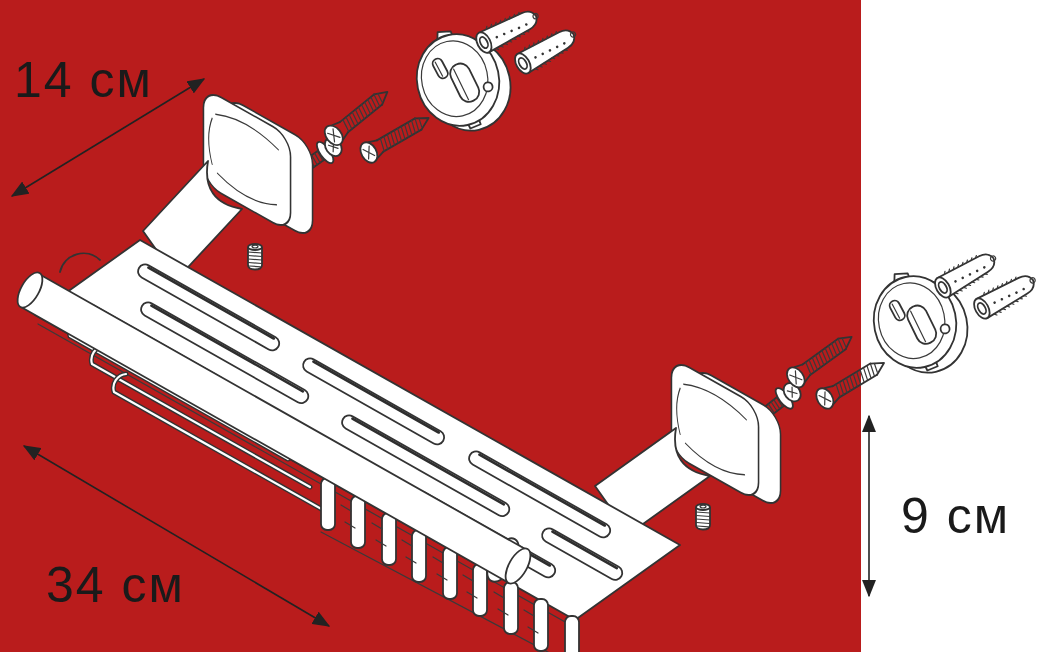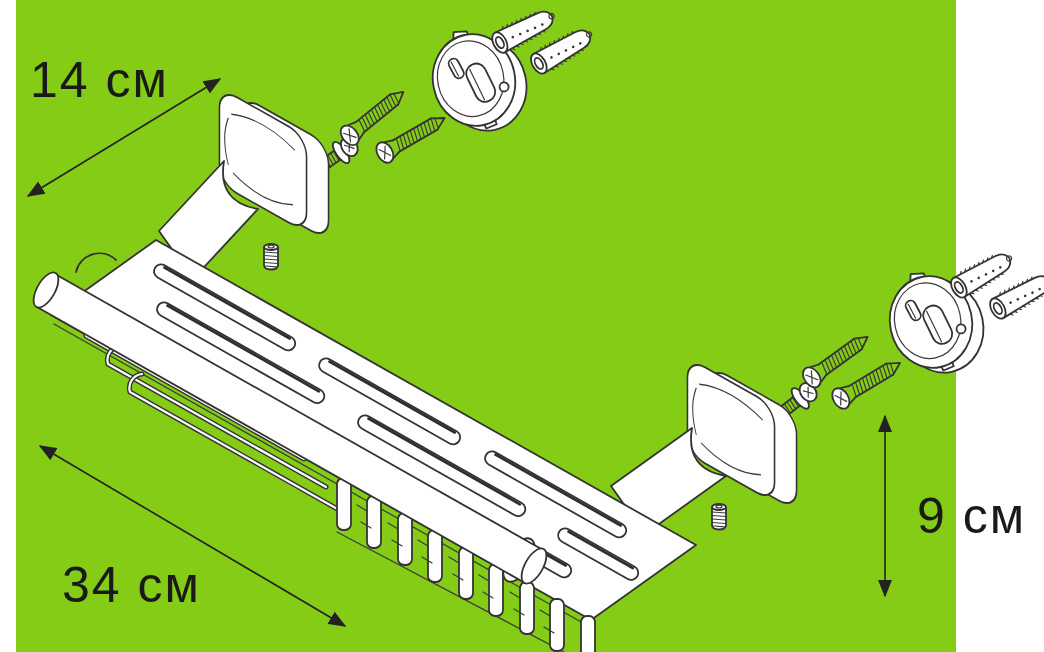--- a/index.html
+++ b/index.html
@@ -6,24 +6,23 @@
     margin: 0;
     padding: 0;
     background: #ffffff;
     width: 1044px;
     height: 652px;
     overflow: hidden;
     font-family: "Liberation Sans", sans-serif;
   }
   #stage {
     position: relative;
-    width: 940px;
+    width: 861px;
     height: 652px;
-    background: #84cc16;
-    margin-left: 16px;
+    background: #b91c1c;
   }
   svg { display: block; }
   .ln   { stroke: #333333; stroke-width: 1.8; fill: none; stroke-linecap: round; stroke-linejoin: round; }
   .lnf  { stroke: #333333; stroke-width: 1.8; fill: #ffffff; stroke-linejoin: round; }
   .thin { stroke: #3a3a3a; stroke-width: 1.2; fill: none; stroke-linecap: round; }
   .shadow { stroke: #2e2e2e; stroke-width: 2.6; fill: none; stroke-linecap: round; }
   .dim  { stroke: #222222; stroke-width: 1.6; fill: none; }
   .dim-label {
     fill: #1a1a1a;
     font-family: "Liberation Sans", sans-serif;

